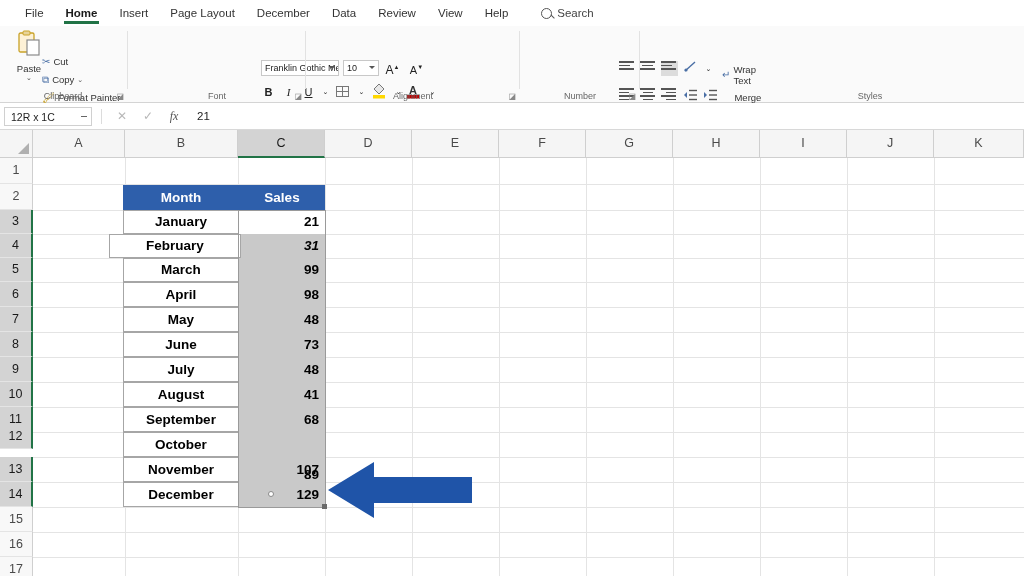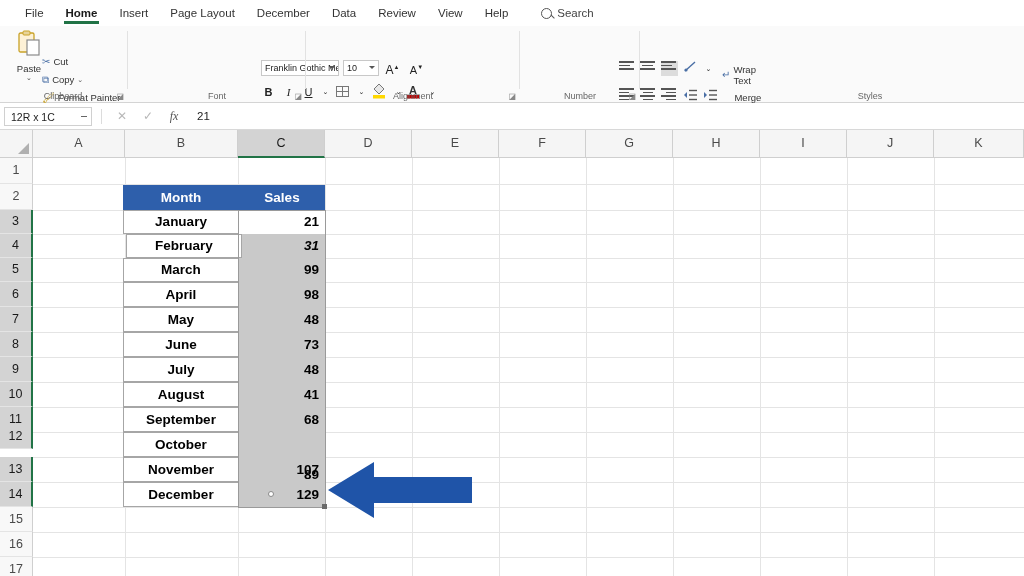--- a/index.html
+++ b/index.html
@@ -462,21 +462,21 @@
       <span>Sales</span>
     </div>
 
     <div class="cell cell-month" style="left:123px; top:80px; width:116px; height:24px;">
         <span>January</span>
       </div>
     <div class="cell cell-sales" style="left:239px; top:80px; width:86px; height:24px; background:#ffffff;">
         <span>21</span>
       </div>
 
-    <div class="cell cell-month" style="left:126px; top:104px; width:116px; height:24px;">
+    <div class="cell cell-month" style="left:109px; top:104px; width:132px; height:24px;">
         <span>February</span>
       </div>
     <div class="cell cell-sales" style="left:239px; top:104px; width:86px; height:24px;font-style:italic;">
         <span>31</span>
       </div>
 
     <div class="cell cell-month" style="left:123px; top:128px; width:116px; height:24px;">
         <span>March</span>
       </div>
     <div class="cell cell-sales" style="left:239px; top:128px; width:86px; height:24px;">

